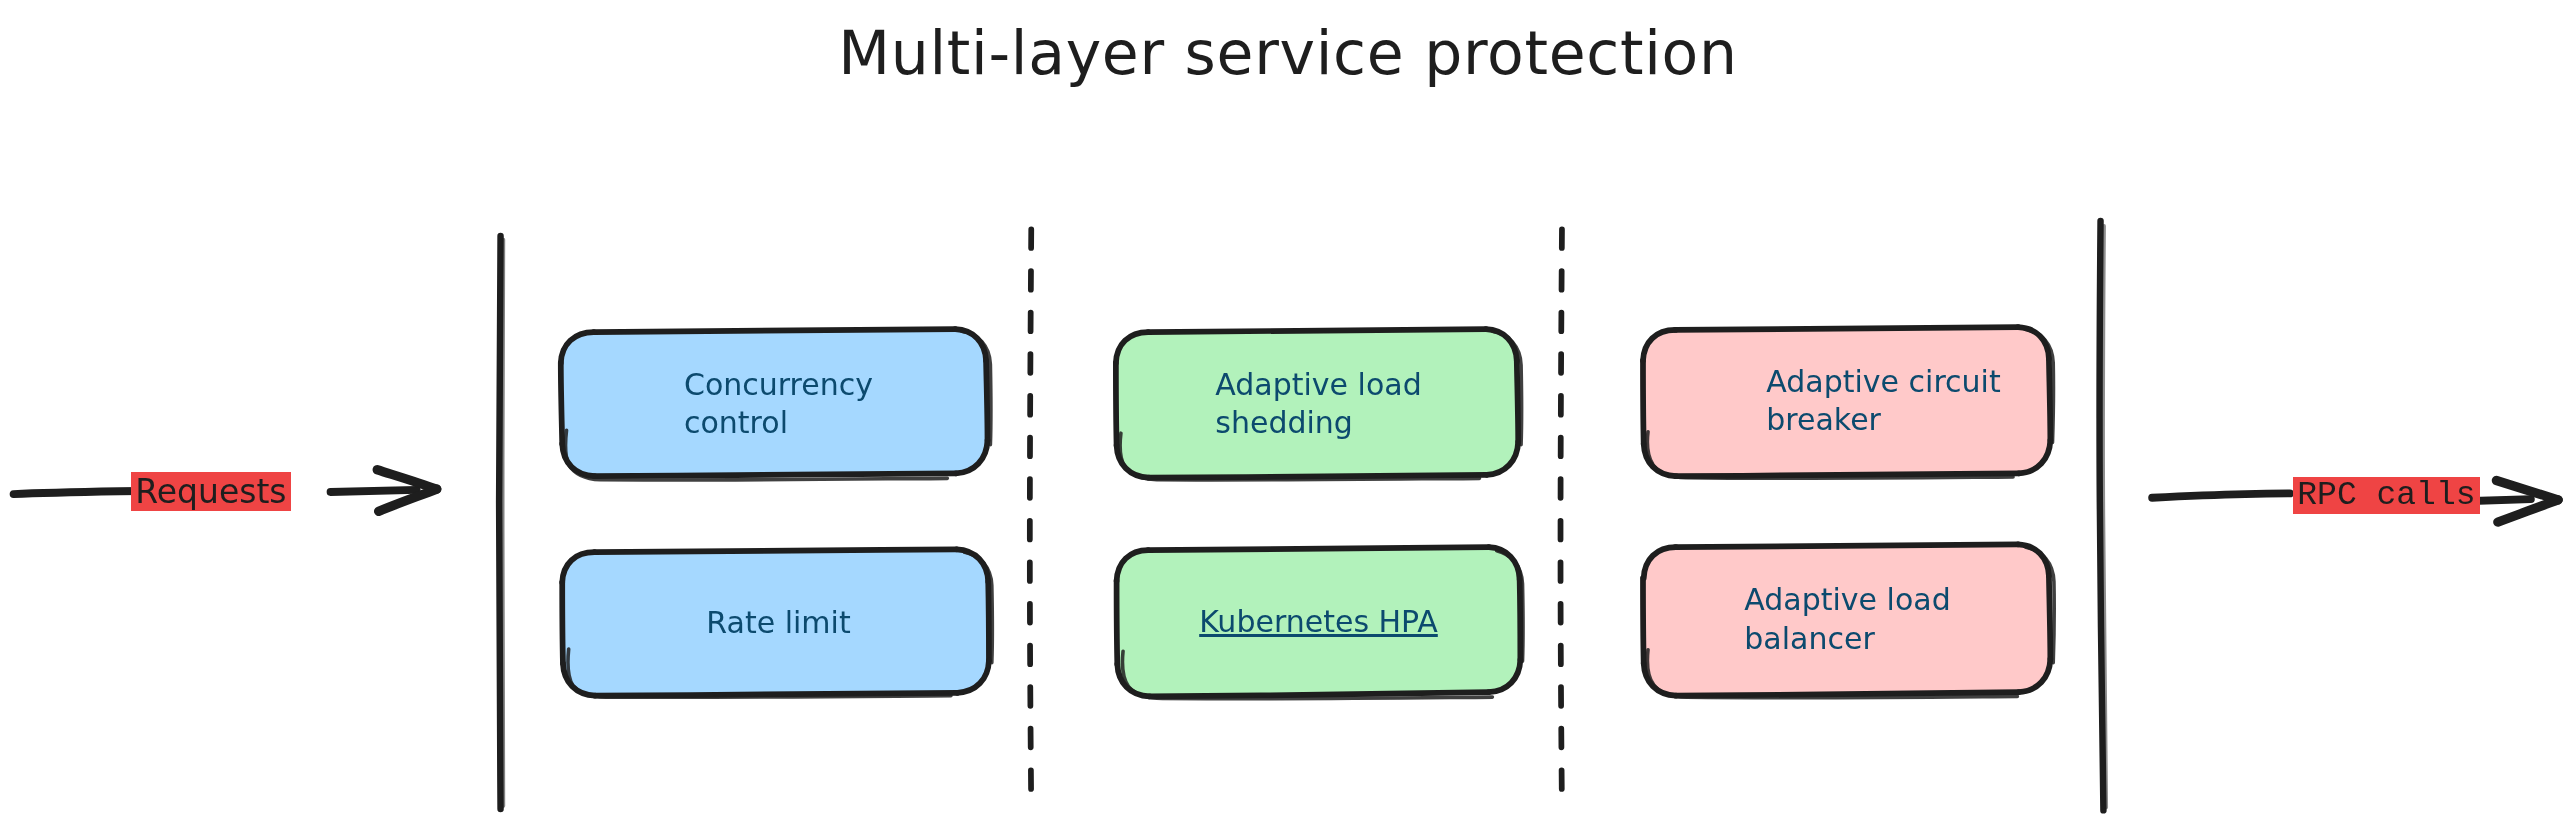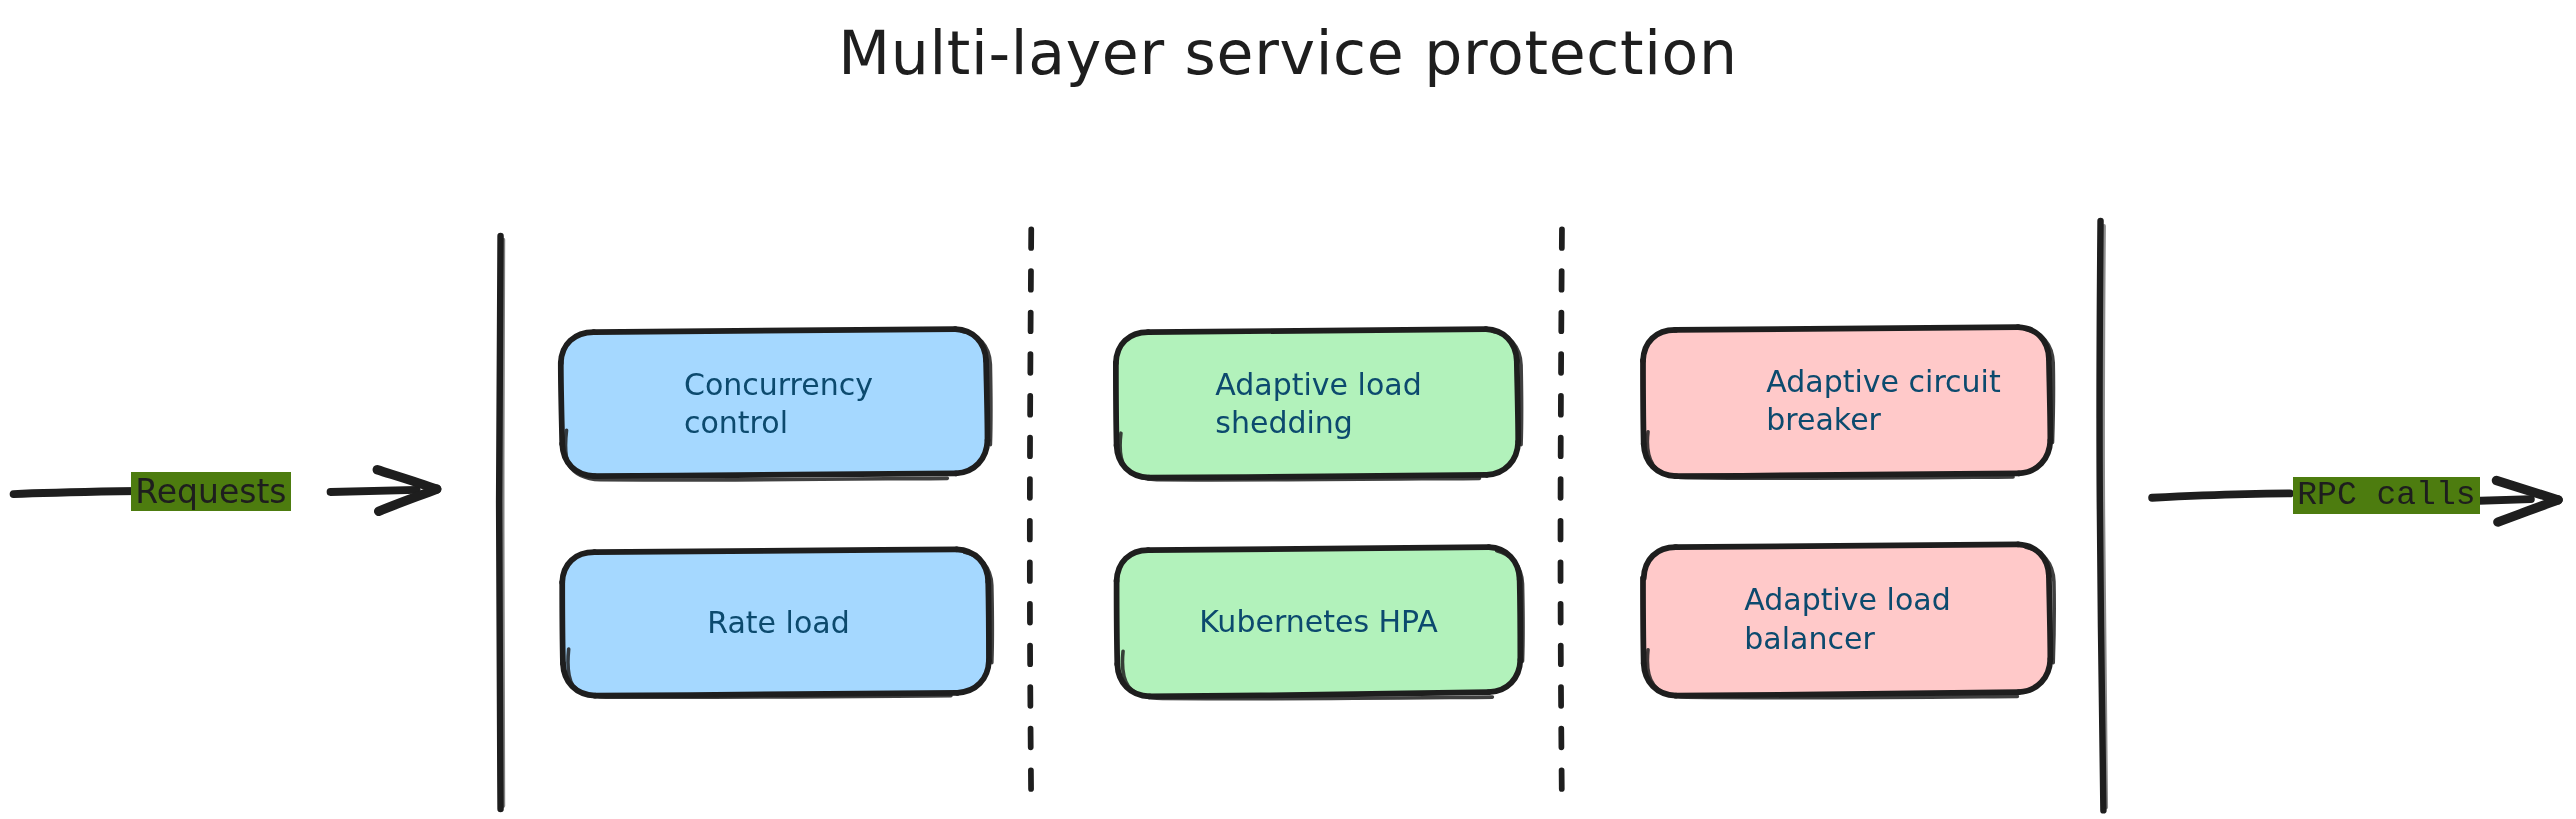--- a/index.html
+++ b/index.html
@@ -43,21 +43,21 @@
     line-height: 1.28;
     color: #0c4a6e;
     white-space: pre-line;
     pointer-events: none;
   }
   .edge-label {
     position: absolute;
     font-family: "DejaVu Sans", sans-serif;
     font-size: 33px;
     color: #1e1e1e;
-    background: #4d7c0f;
+    background: #ef4444;
     padding: 0 4.3px;
     white-space: nowrap;
   }
 </style>
 </head>
 <body>
 
 <div>
 
   <svg id="canvas" viewBox="0 0 3590 1142" xmlns="http://www.w3.org/2000/svg">
@@ -201,26 +201,26 @@
 
   <div class="diagram-title" style="top:18px;">Multi-layer service protection</div>
 
   <div class="edge-label" style="left:131px; top:472px;">Requests</div>
 
   <div class="edge-label" style="left:2293px; top:477px;font-family:Liberation Mono, monospace;">RPC calls</div>
 
   <div class="node-label" style="left:567px; top:332px; width:423px; height:144px;">Concurrency
 control</div>
 
-  <div class="node-label" style="left:567px; top:551px; width:423px; height:144px;">Rate load</div>
+  <div class="node-label" style="left:567px; top:551px; width:423px; height:144px;">Rate limit</div>
 
   <div class="node-label" style="left:1119px; top:332px; width:399px; height:144px;">Adaptive load
 shedding</div>
 
-  <div class="node-label" style="left:1119px; top:550px; width:399px; height:144px;">Kubernetes HPA</div>
+  <div class="node-label" style="left:1119px; top:550px; width:399px; height:144px;text-decoration:underline;">Kubernetes HPA</div>
 
   <div class="node-label" style="left:1646px; top:329px; width:403px; height:144px;padding-left:36px;">Adaptive circuit
 breaker</div>
 
   <div class="node-label" style="left:1646px; top:547px; width:403px; height:145px;">Adaptive load
 balancer</div>
 
 </div>
 
 

